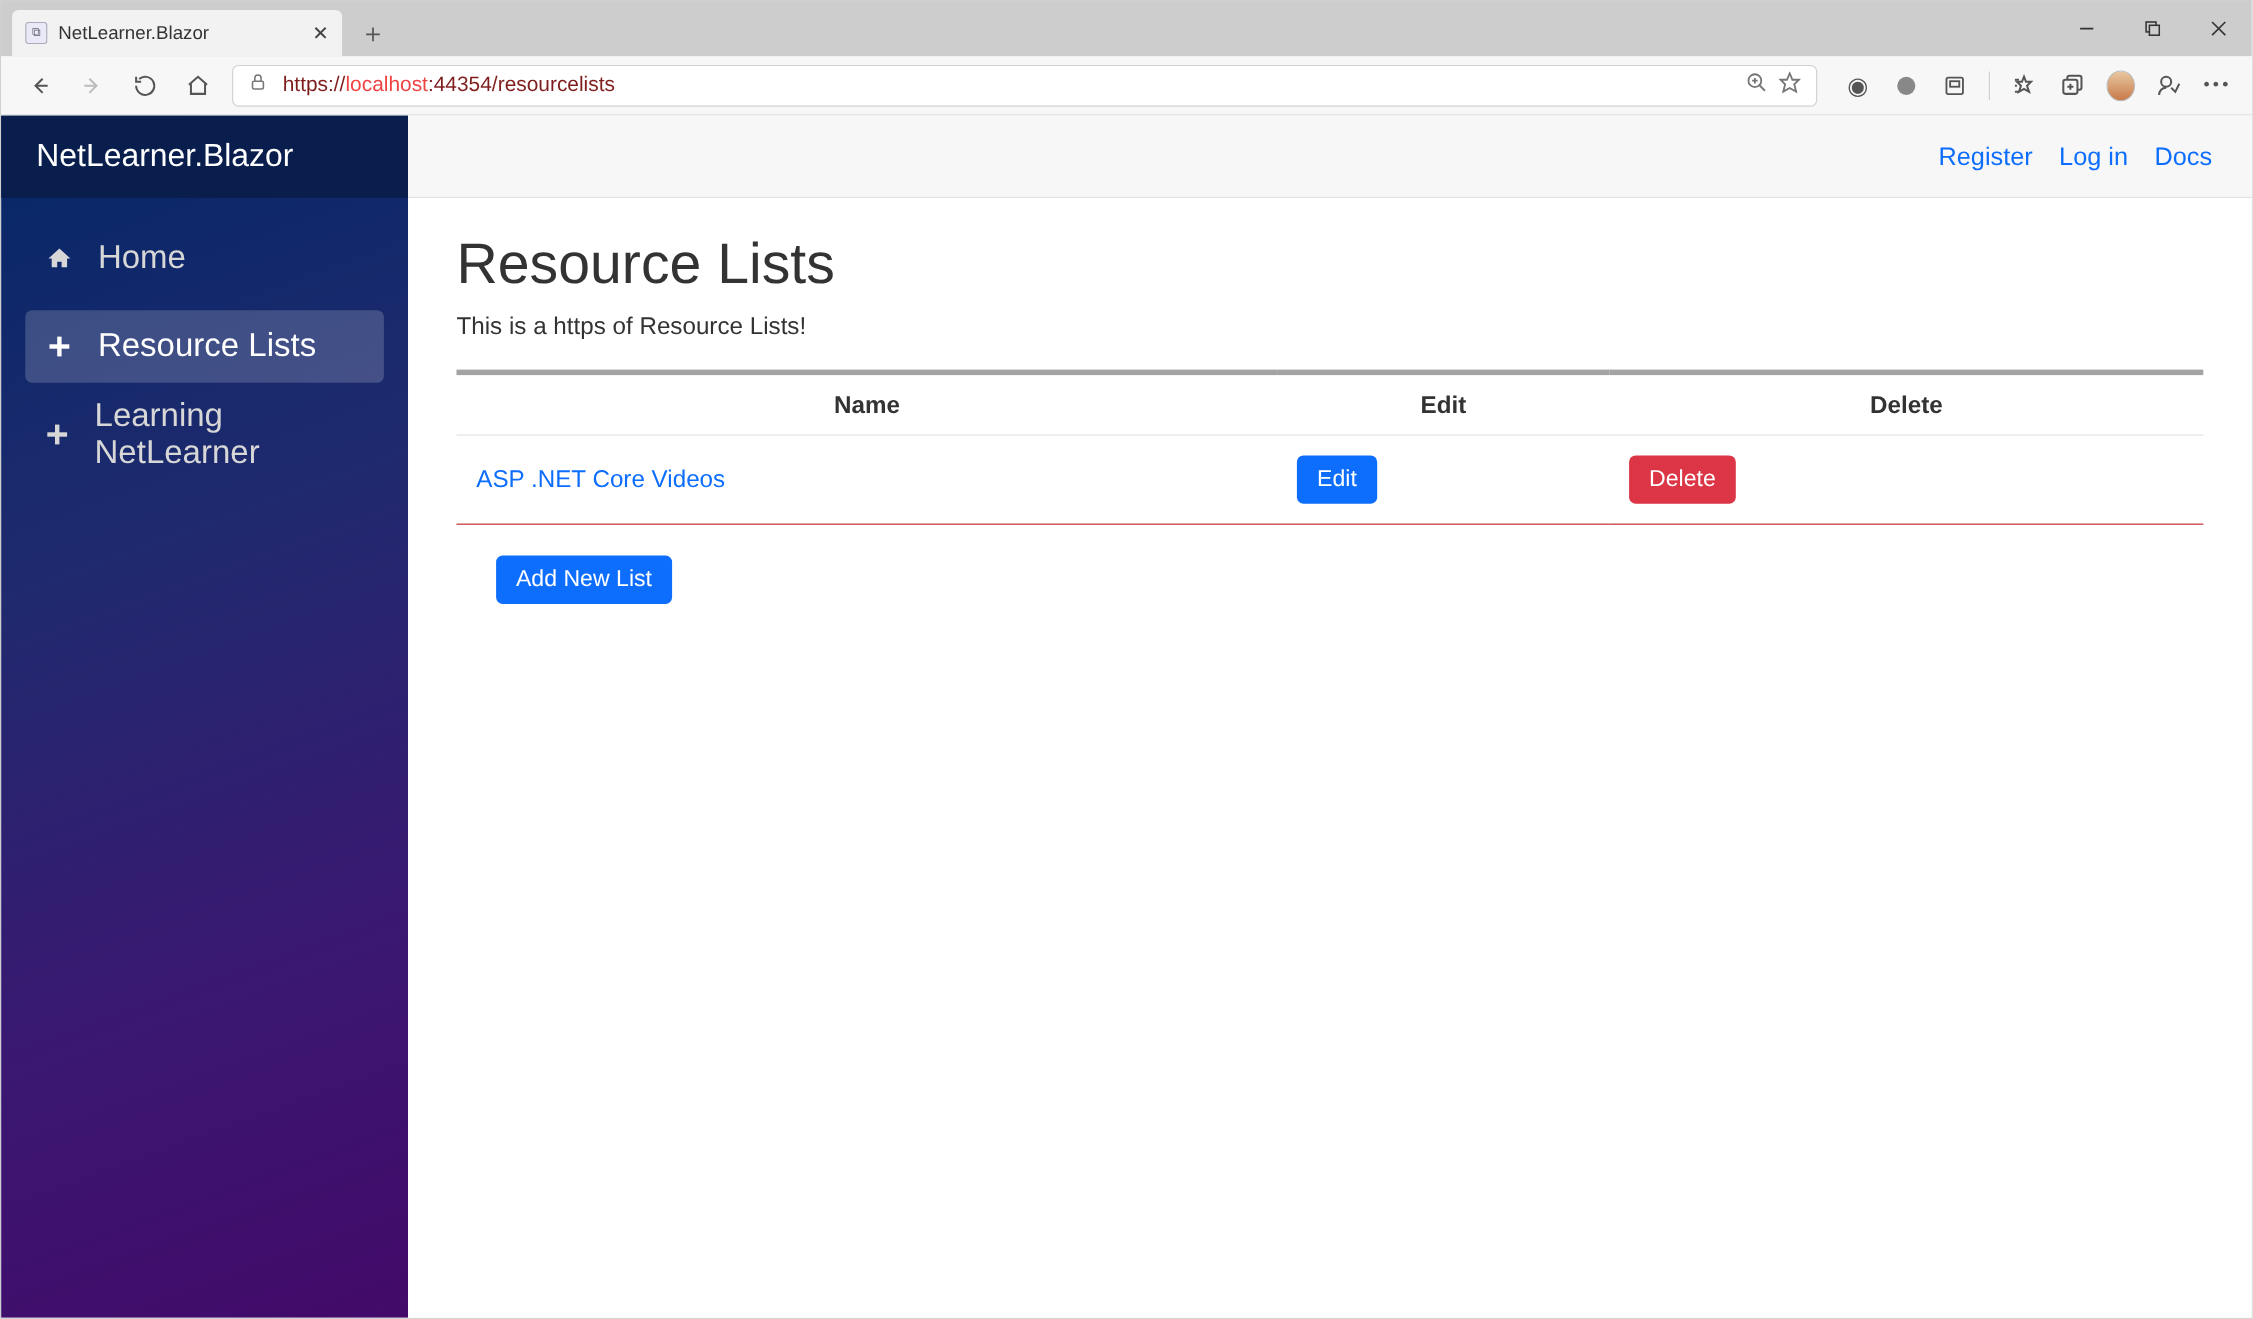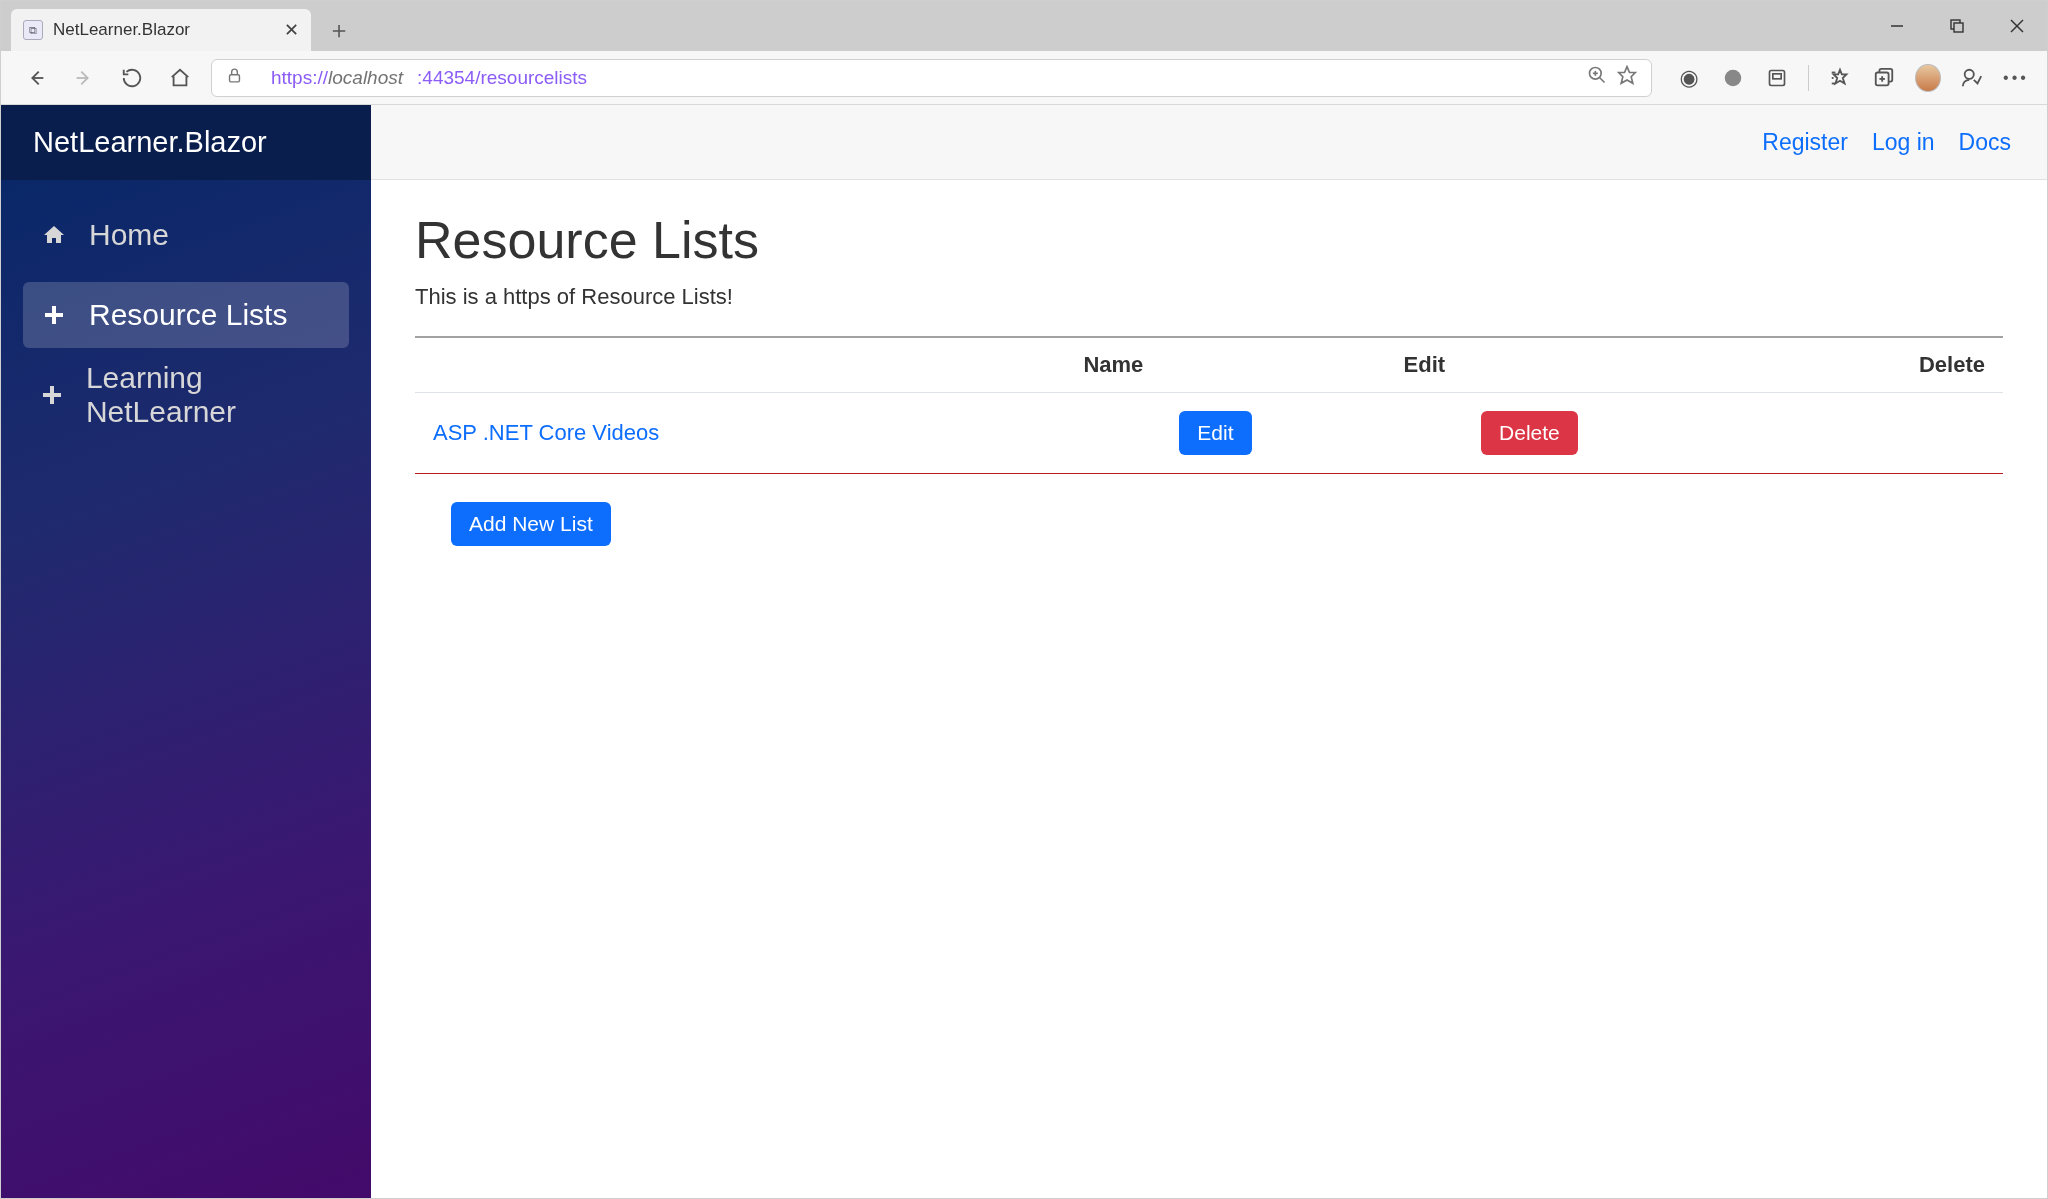--- a/index.html
+++ b/index.html
@@ -13,22 +13,22 @@
   .tab .tab-close { font-size:18px; color:#444; cursor:pointer; }
   .new-tab-btn { width:32px; height:32px; margin:0 0 5px 12px; font-size:24px; color:#555; display:flex; align-items:center; justify-content:center; cursor:pointer;}
   .window-controls { position:absolute; right:0; top:0; display:flex; height:50px; align-items:center; }
   .wc { width:60px; height:50px; display:flex; align-items:center; justify-content:center; font-size:16px; color:#333; cursor:pointer;}
   .wc svg { stroke:#333; }
   .toolbar { height:54px; background:#f7f7f7; border-bottom:1px solid #d9d9d9; display:flex; align-items:center; padding:0 18px; gap:14px;}
   .tb-btn { width:34px; height:34px; display:flex; align-items:center; justify-content:center; color:#555; cursor:pointer; border-radius:4px;}
   .tb-btn.disabled { color:#bbb; cursor:default;}
   .addr-bar { flex:1; height:38px; background:#fff; border:1px solid #d0d0d0; border-radius:6px; display:flex; align-items:center; padding:0 14px; font-size:19px; color:#777;}
   .addr-bar .lock { margin-right:14px; color:#777;}
-  .addr-bar .url-host { color:#737373;font-style:italic; }
-  .addr-bar .url-rest { color:#8b5cf6;margin-left:14px; }
+  .addr-bar .url-host { color:#ef4444; }
+  .addr-bar .url-rest { color:#7f1d1d; }
   .addr-spacer { flex:1; }
   .addr-bar .zoom-icon, .addr-bar .star-icon { color:#777; margin-left:10px;}
   .ext-icons { display:flex; align-items:center; gap:18px; margin-left:10px;}
   .ext-icons .ico { width:26px; height:26px; display:flex; align-items:center; justify-content:center; color:#555; cursor:pointer;}
   .avatar { width:28px; height:28px; border-radius:50%; background:linear-gradient(#e8c8a0,#c97a4a); border:1px solid #bbb;}
   .sep { width:1px; height:26px; background:#ccc;}
   .red-dot { color:#d11; font-size:22px;}
   
   .app { flex:1; display:flex; overflow:hidden; }
   .sidebar { width:370px; background:linear-gradient(160deg,#052767 0%,#1f2a6e 35%,#3a1872 70%,#430a6a 100%); color:#d7d7d7; display:flex; flex-direction:column;}
@@ -37,21 +37,21 @@
   .nav-item { display:flex; align-items:center; height:66px; border-radius:6px; padding:0 16px; font-size:30px; color:#d7d7d7; cursor:pointer; margin-bottom:14px;}
   .nav-item.active { background:rgba(255,255,255,0.18); color:#fff;}
   .nav-item .nico { width:30px; height:30px; display:flex; align-items:center; justify-content:center; margin-right:20px; font-size:26px;}
   .main-col { flex:1; display:flex; flex-direction:column; background:#fff;}
   .topbar { height:75px; border-bottom:1px solid #e2e2e2; background:#f7f7f7; display:flex; align-items:center; justify-content:flex-end; padding:0 36px; gap:24px;}
   .topbar a { color:#0d6efd; text-decoration:none; font-size:23px; cursor:pointer;}
   .content { flex:1; padding:30px 44px; overflow:auto;}
   h1.page-title { font-size:52px; font-weight:400; color:#333; margin-bottom:14px;}
   p.page-desc { font-size:22px; color:#333; margin-bottom:26px;}
   table.rl-table { width:100%; border-collapse:collapse; font-size:22px; color:#333;}
-  table.rl-table th { text-align:right; font-weight:700; padding:14px 18px; border-top:2px solid #a3a3a3; border-bottom:1px solid #dee2e6;}
+  table.rl-table th { text-align:center; font-weight:700; padding:14px 18px; border-top:5px solid #a3a3a3; border-bottom:1px solid #dee2e6;}
   table.rl-table td { padding:18px 18px; border-bottom:1px solid #b91c1c; vertical-align:middle;}
   table.rl-table td a.row-link { color:#0d6efd; text-decoration:none; cursor:pointer;}
   .btn { display:inline-block; padding:10px 18px; font-size:21px; border:none; border-radius:6px; color:#fff; cursor:pointer;}
   .btn-primary { background:#0d6efd;}
   .btn-danger { background:#dc3545;}
   .add-btn-wrap { margin-top:28px;margin-left:36px;}
 </style>
 </head>
 <body>
 

